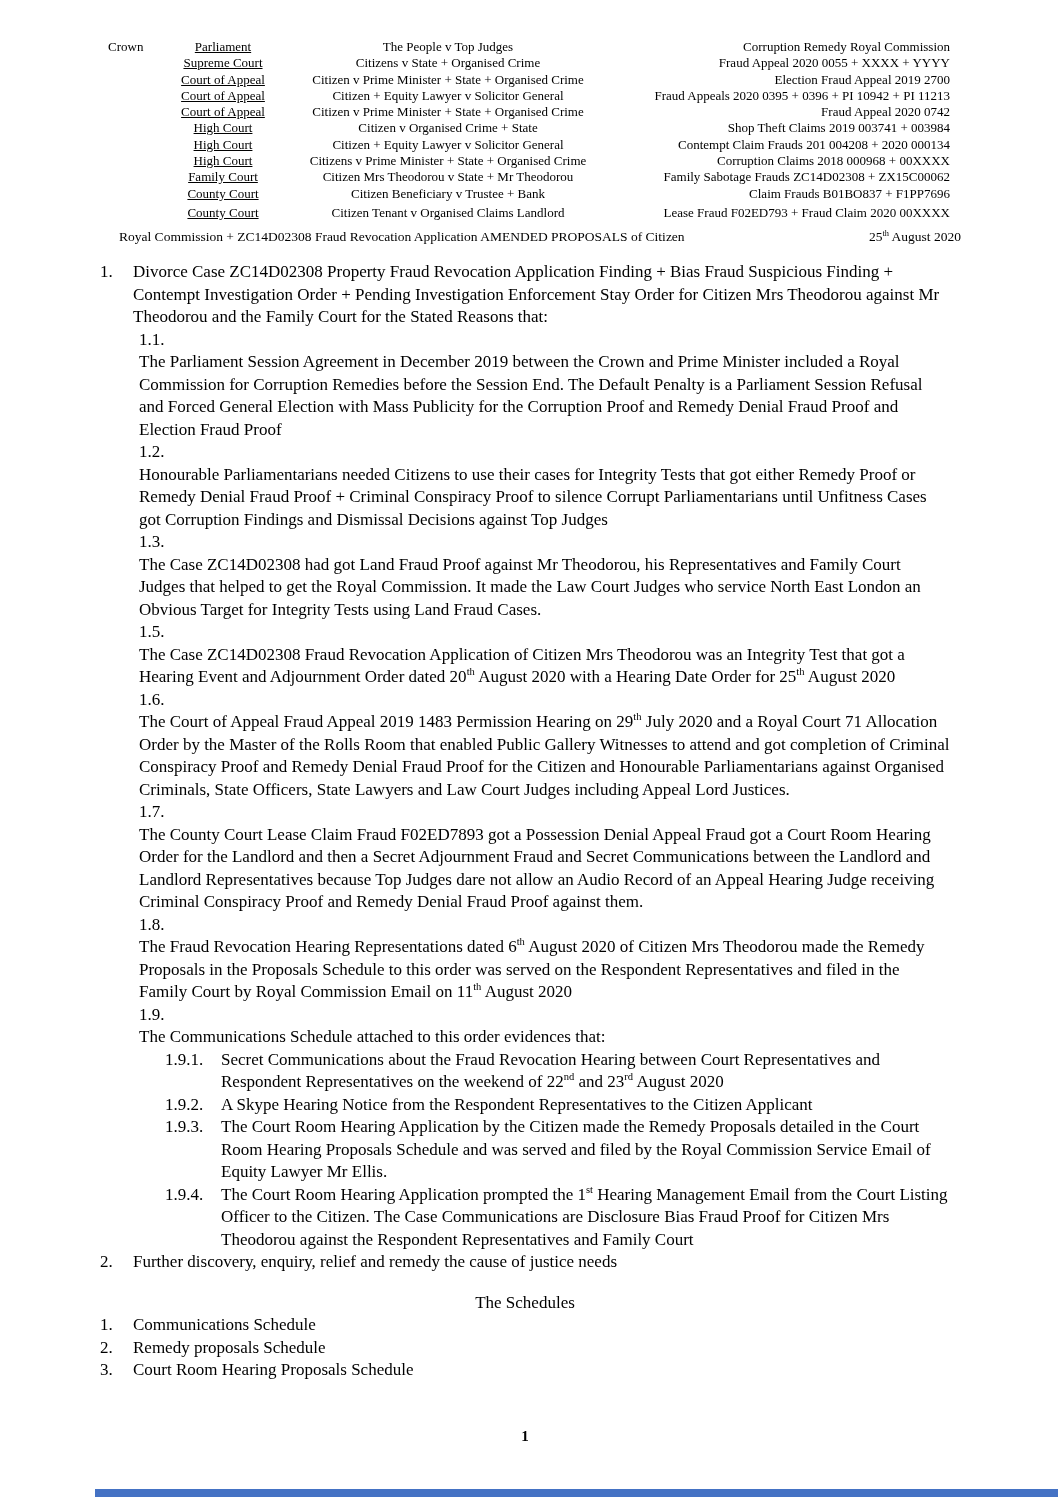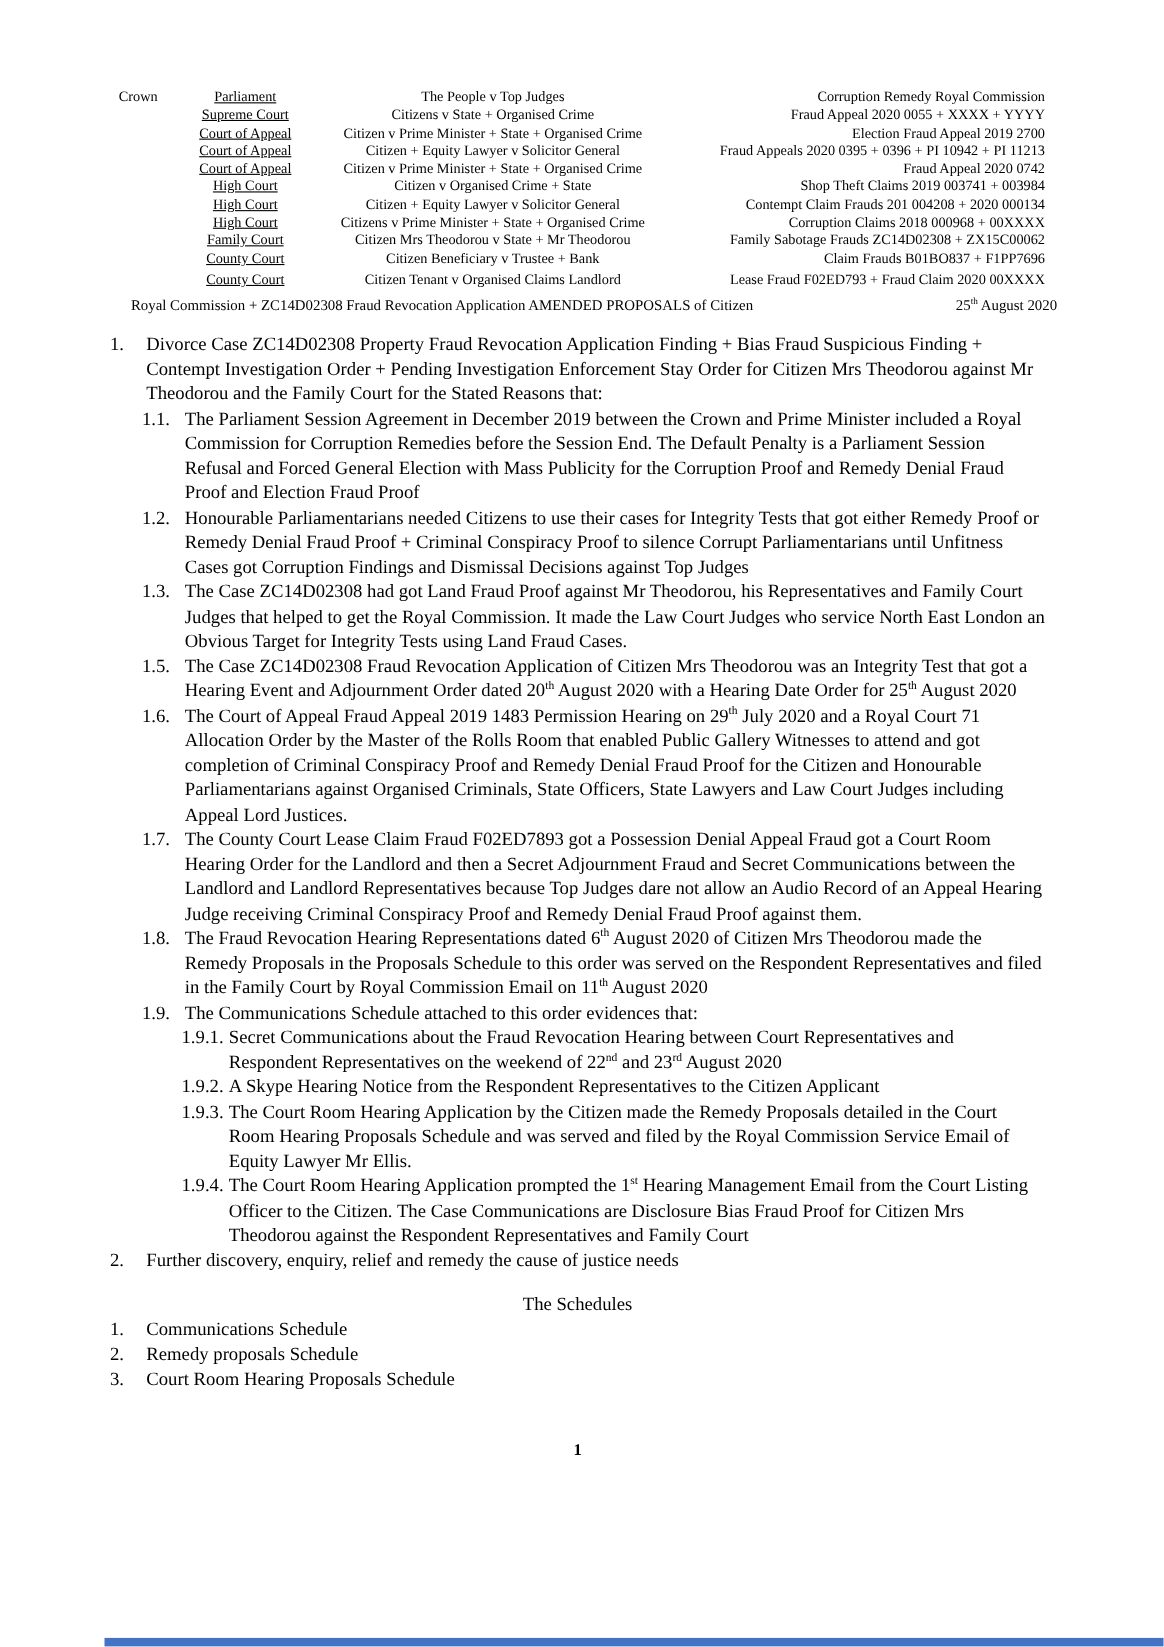--- a/index.html
+++ b/index.html
@@ -1,37 +1,37 @@
 <!DOCTYPE html>
 <html><head>
 <meta charset="utf-8">
 <style>
   html,body{margin:0;padding:0;background:#ffffff;}
   .page{position:relative;width:1058px;height:1497px;background:#ffffff;color:#000;
         font-family:"Liberation Serif","DejaVu Serif",serif;overflow:hidden;}
   .content{margin-left:100px;width:850px;}
   
-  .header-table{padding-top:80px;margin-left:8px;width:842px;font-size:13px;line-height:16.3px;}
+  .header-table{padding-top:39px;margin-left:8px;width:842px;font-size:13px;line-height:16.3px;}
   .hrow{display:grid;grid-template-columns:55px 120px 330px 1fr;}
   .hrow.last{margin-top:3px;}
   .hc1{text-align:left;}
   .hc2{text-align:center;text-decoration:underline;}
   .hc3{text-align:center;}
   .hc4{text-align:right;white-space:nowrap;}
   
   .title-line{margin-left:19px;width:842px;margin-top:7px;font-size:13.5px;line-height:17px;
               display:flex;justify-content:space-between;}
   
   .body-list{margin-top:16px;font-size:17px;line-height:22.5px;}
   .li{display:flex;}
   .li .num{flex:0 0 auto;}
   .l1 .num{width:33px;}
-  .l2{margin-left:29px;}
+  .l2{margin-left:39px;flex-direction:column;}
   .l2 .num{width:39px;}
-  .l3{margin-left:65px;}
+  .l3{margin-left:65px;gap:13px;}
   .l3 .num{width:43px;}
   .li .txt{flex:1;}
   
   .schedules-heading{margin-top:18px;text-align:center;font-size:17px;line-height:22.5px;}
   .schedule-list{font-size:17px;line-height:22.5px;}
   
   .page-number{margin-top:44px;text-align:center;font-size:15px;font-weight:700;line-height:20px;}
   .bottom-bar{position:absolute;left:95px;right:0;bottom:0;height:8px;}
   sup{font-size:0.62em;vertical-align:super;line-height:0;}
 </style>

